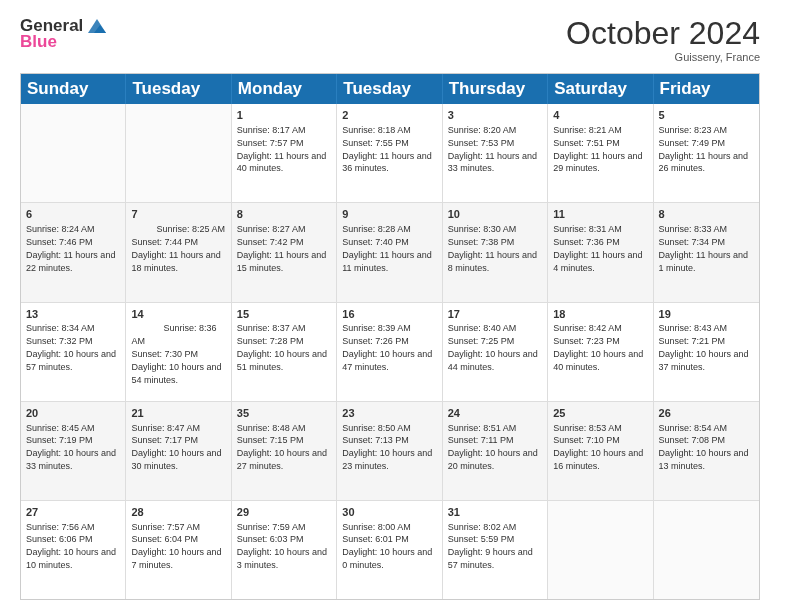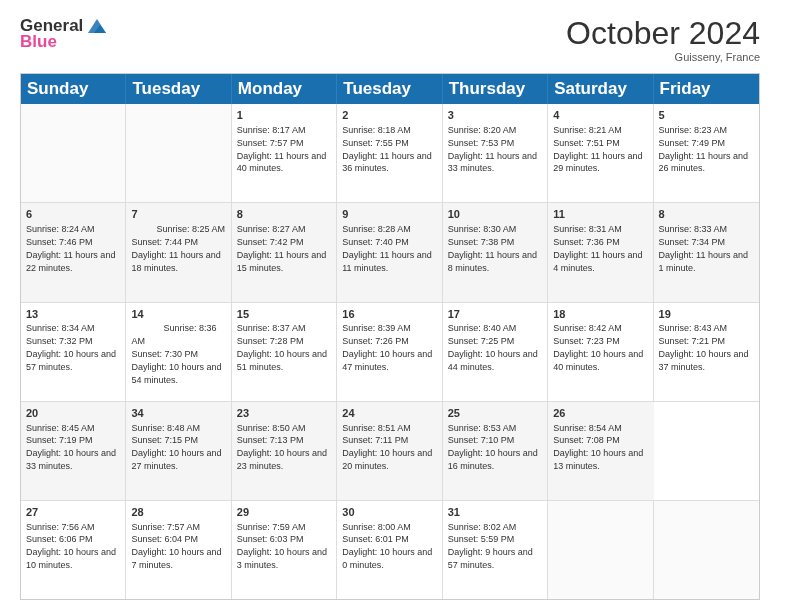--- a/index.html
+++ b/index.html
@@ -192,21 +192,24 @@
 Sunset: 7:23 PM
 Daylight: 10 hours and 40 minutes.</span></div>
           <div class="cal-cell"><span class="day-num">19</span><span class="cell-text" style="white-space: pre-line;">Sunrise: 8:43 AM
 Sunset: 7:21 PM
 Daylight: 10 hours and 37 minutes.</span></div>
         </div>
         <div class="cal-row">
           <div class="cal-cell shaded"><span class="day-num">20</span><span class="cell-text" style="white-space: pre-line;">Sunrise: 8:45 AM
 Sunset: 7:19 PM
 Daylight: 10 hours and 33 minutes.</span></div>
-          <div class="cal-cell shaded"><span class="day-num">34</span><span class="cell-text" style="white-space: pre-line;">Sunrise: 8:48 AM
+          <div class="cal-cell shaded"><span class="day-num">21</span><span class="cell-text" style="white-space: pre-line;">Sunrise: 8:47 AM
+Sunset: 7:17 PM
+Daylight: 10 hours and 30 minutes.</span></div>
+          <div class="cal-cell shaded"><span class="day-num">35</span><span class="cell-text" style="white-space: pre-line;">Sunrise: 8:48 AM
 Sunset: 7:15 PM
 Daylight: 10 hours and 27 minutes.</span></div>
           <div class="cal-cell shaded"><span class="day-num">23</span><span class="cell-text" style="white-space: pre-line; margin-top: 8px;">Sunrise: 8:50 AM
 Sunset: 7:13 PM
 Daylight: 10 hours and 23 minutes.</span></div>
           <div class="cal-cell shaded"><span class="day-num">24</span><span class="cell-text" style="white-space: pre-line;">Sunrise: 8:51 AM
 Sunset: 7:11 PM
 Daylight: 10 hours and 20 minutes.</span></div>
           <div class="cal-cell shaded"><span class="day-num">25</span><span class="cell-text" style="white-space: pre-line;">Sunrise: 8:53 AM
 Sunset: 7:10 PM

